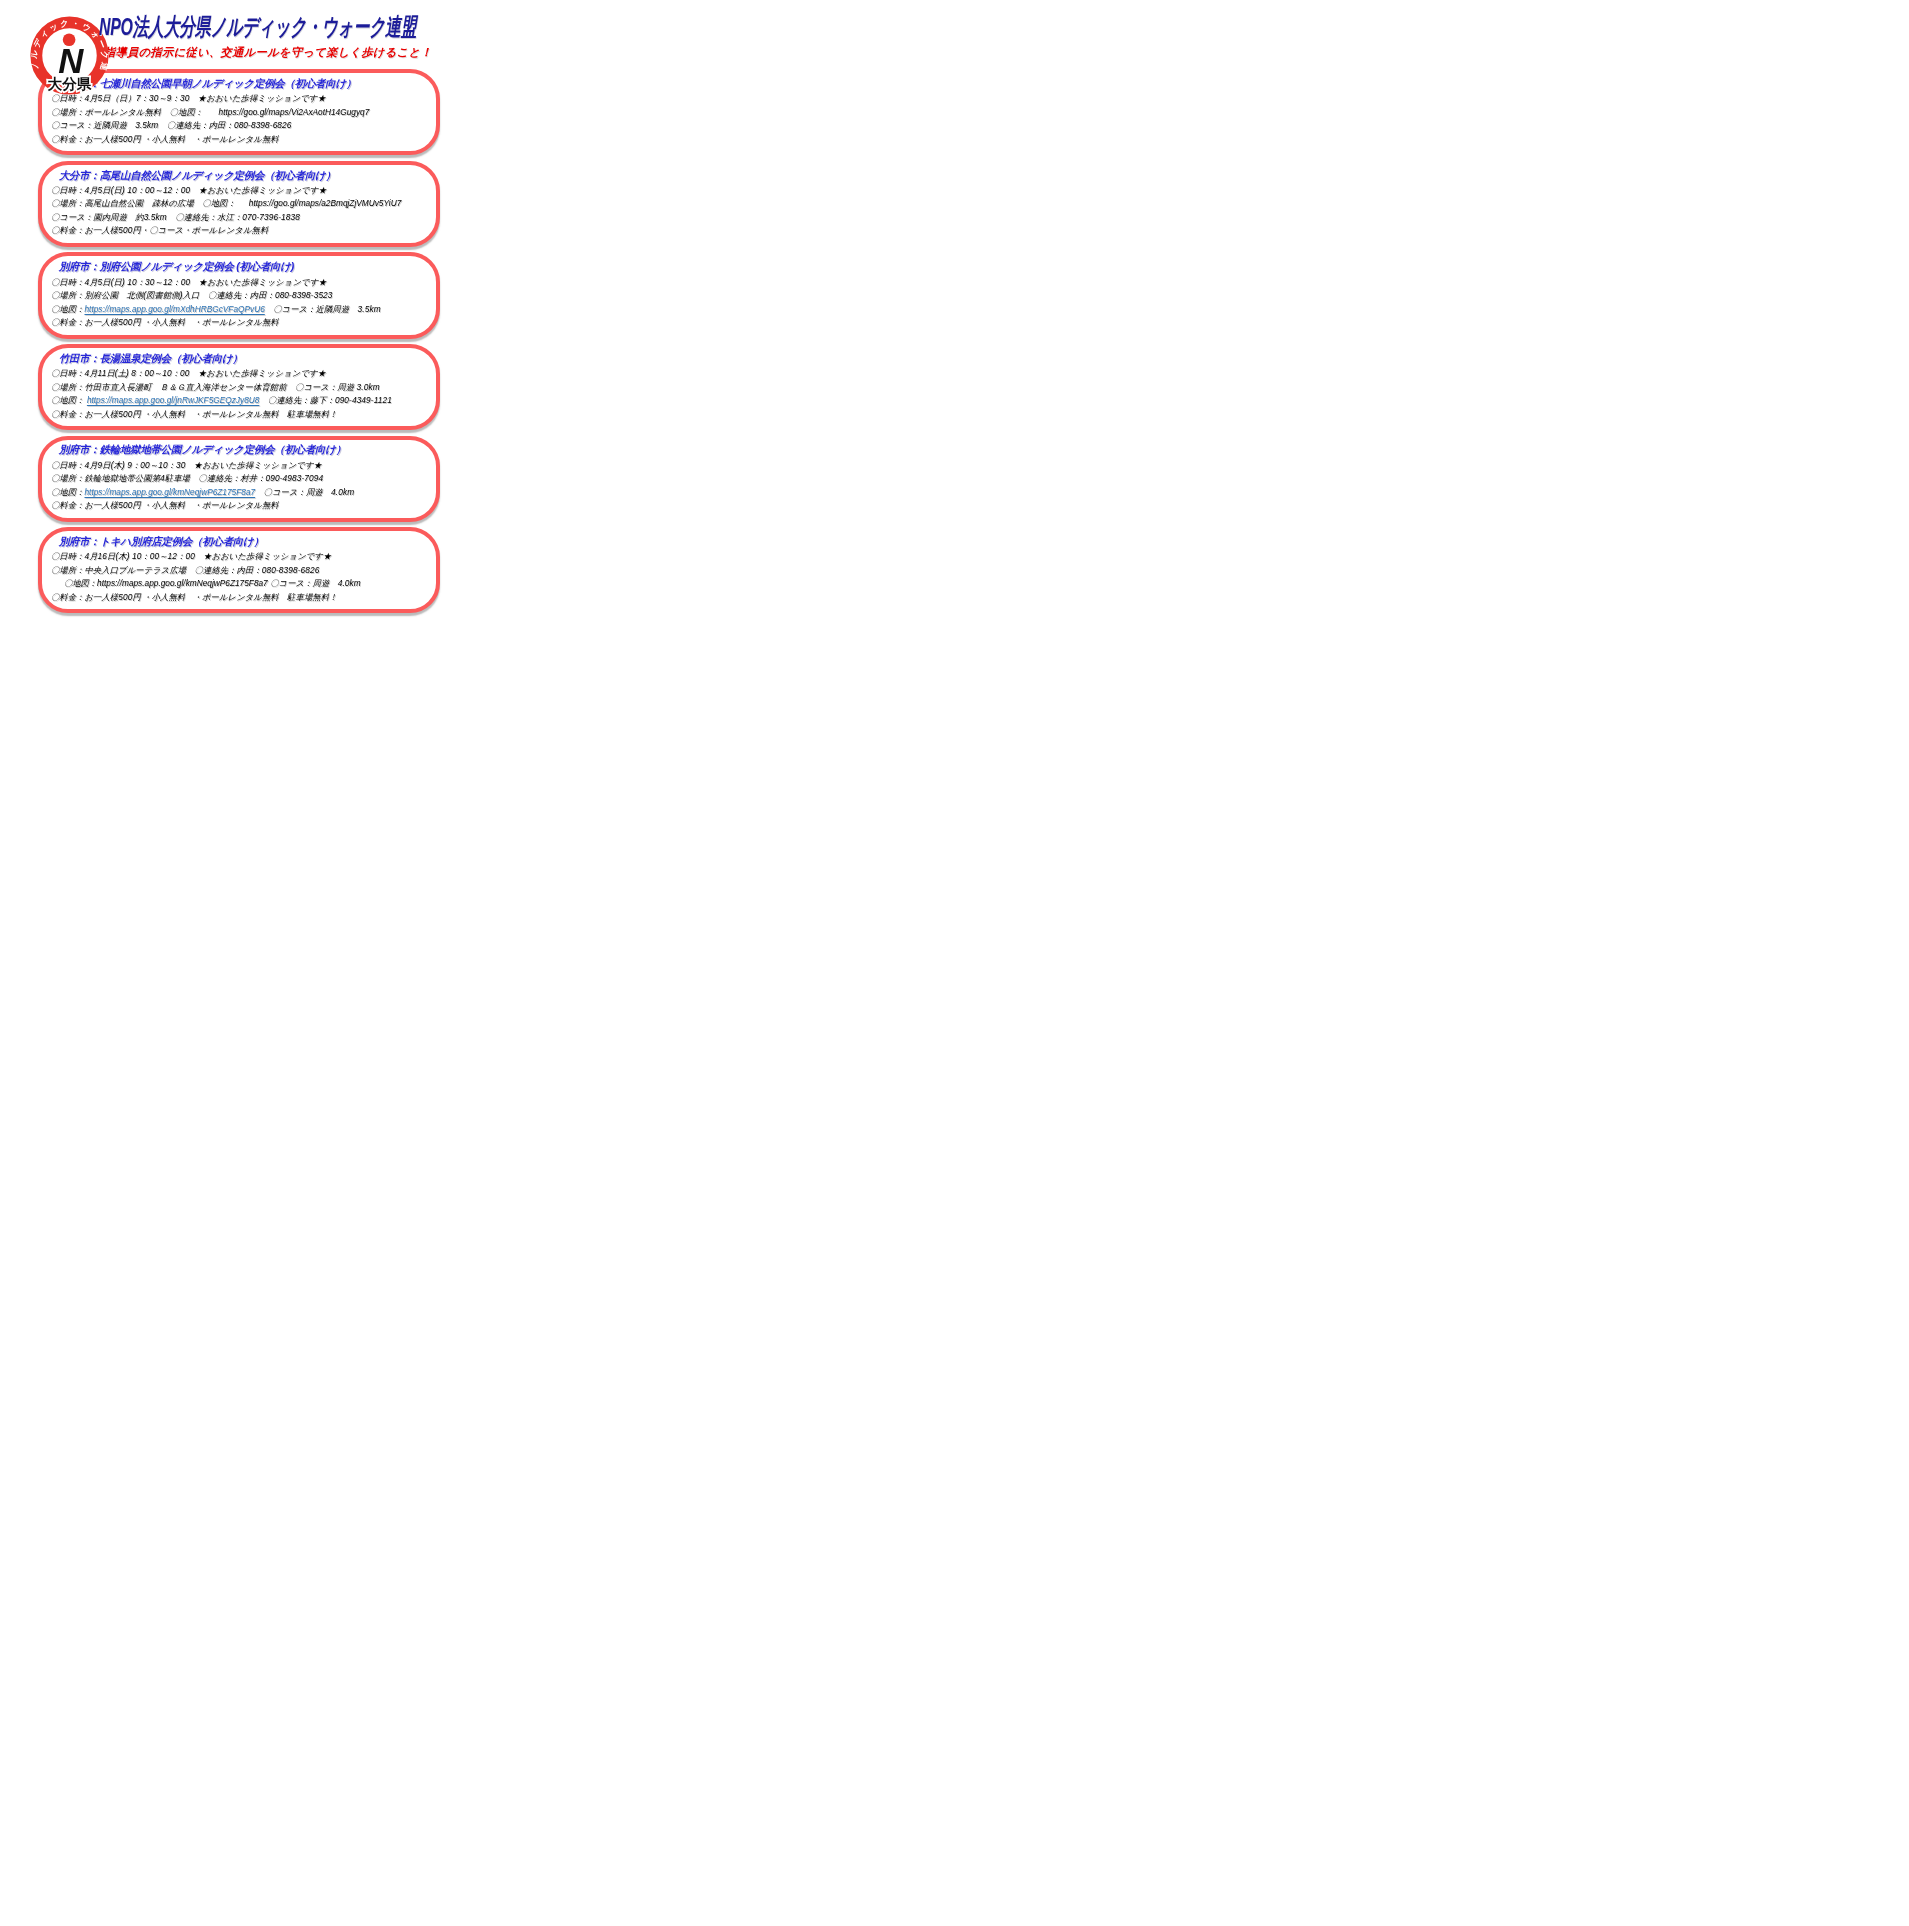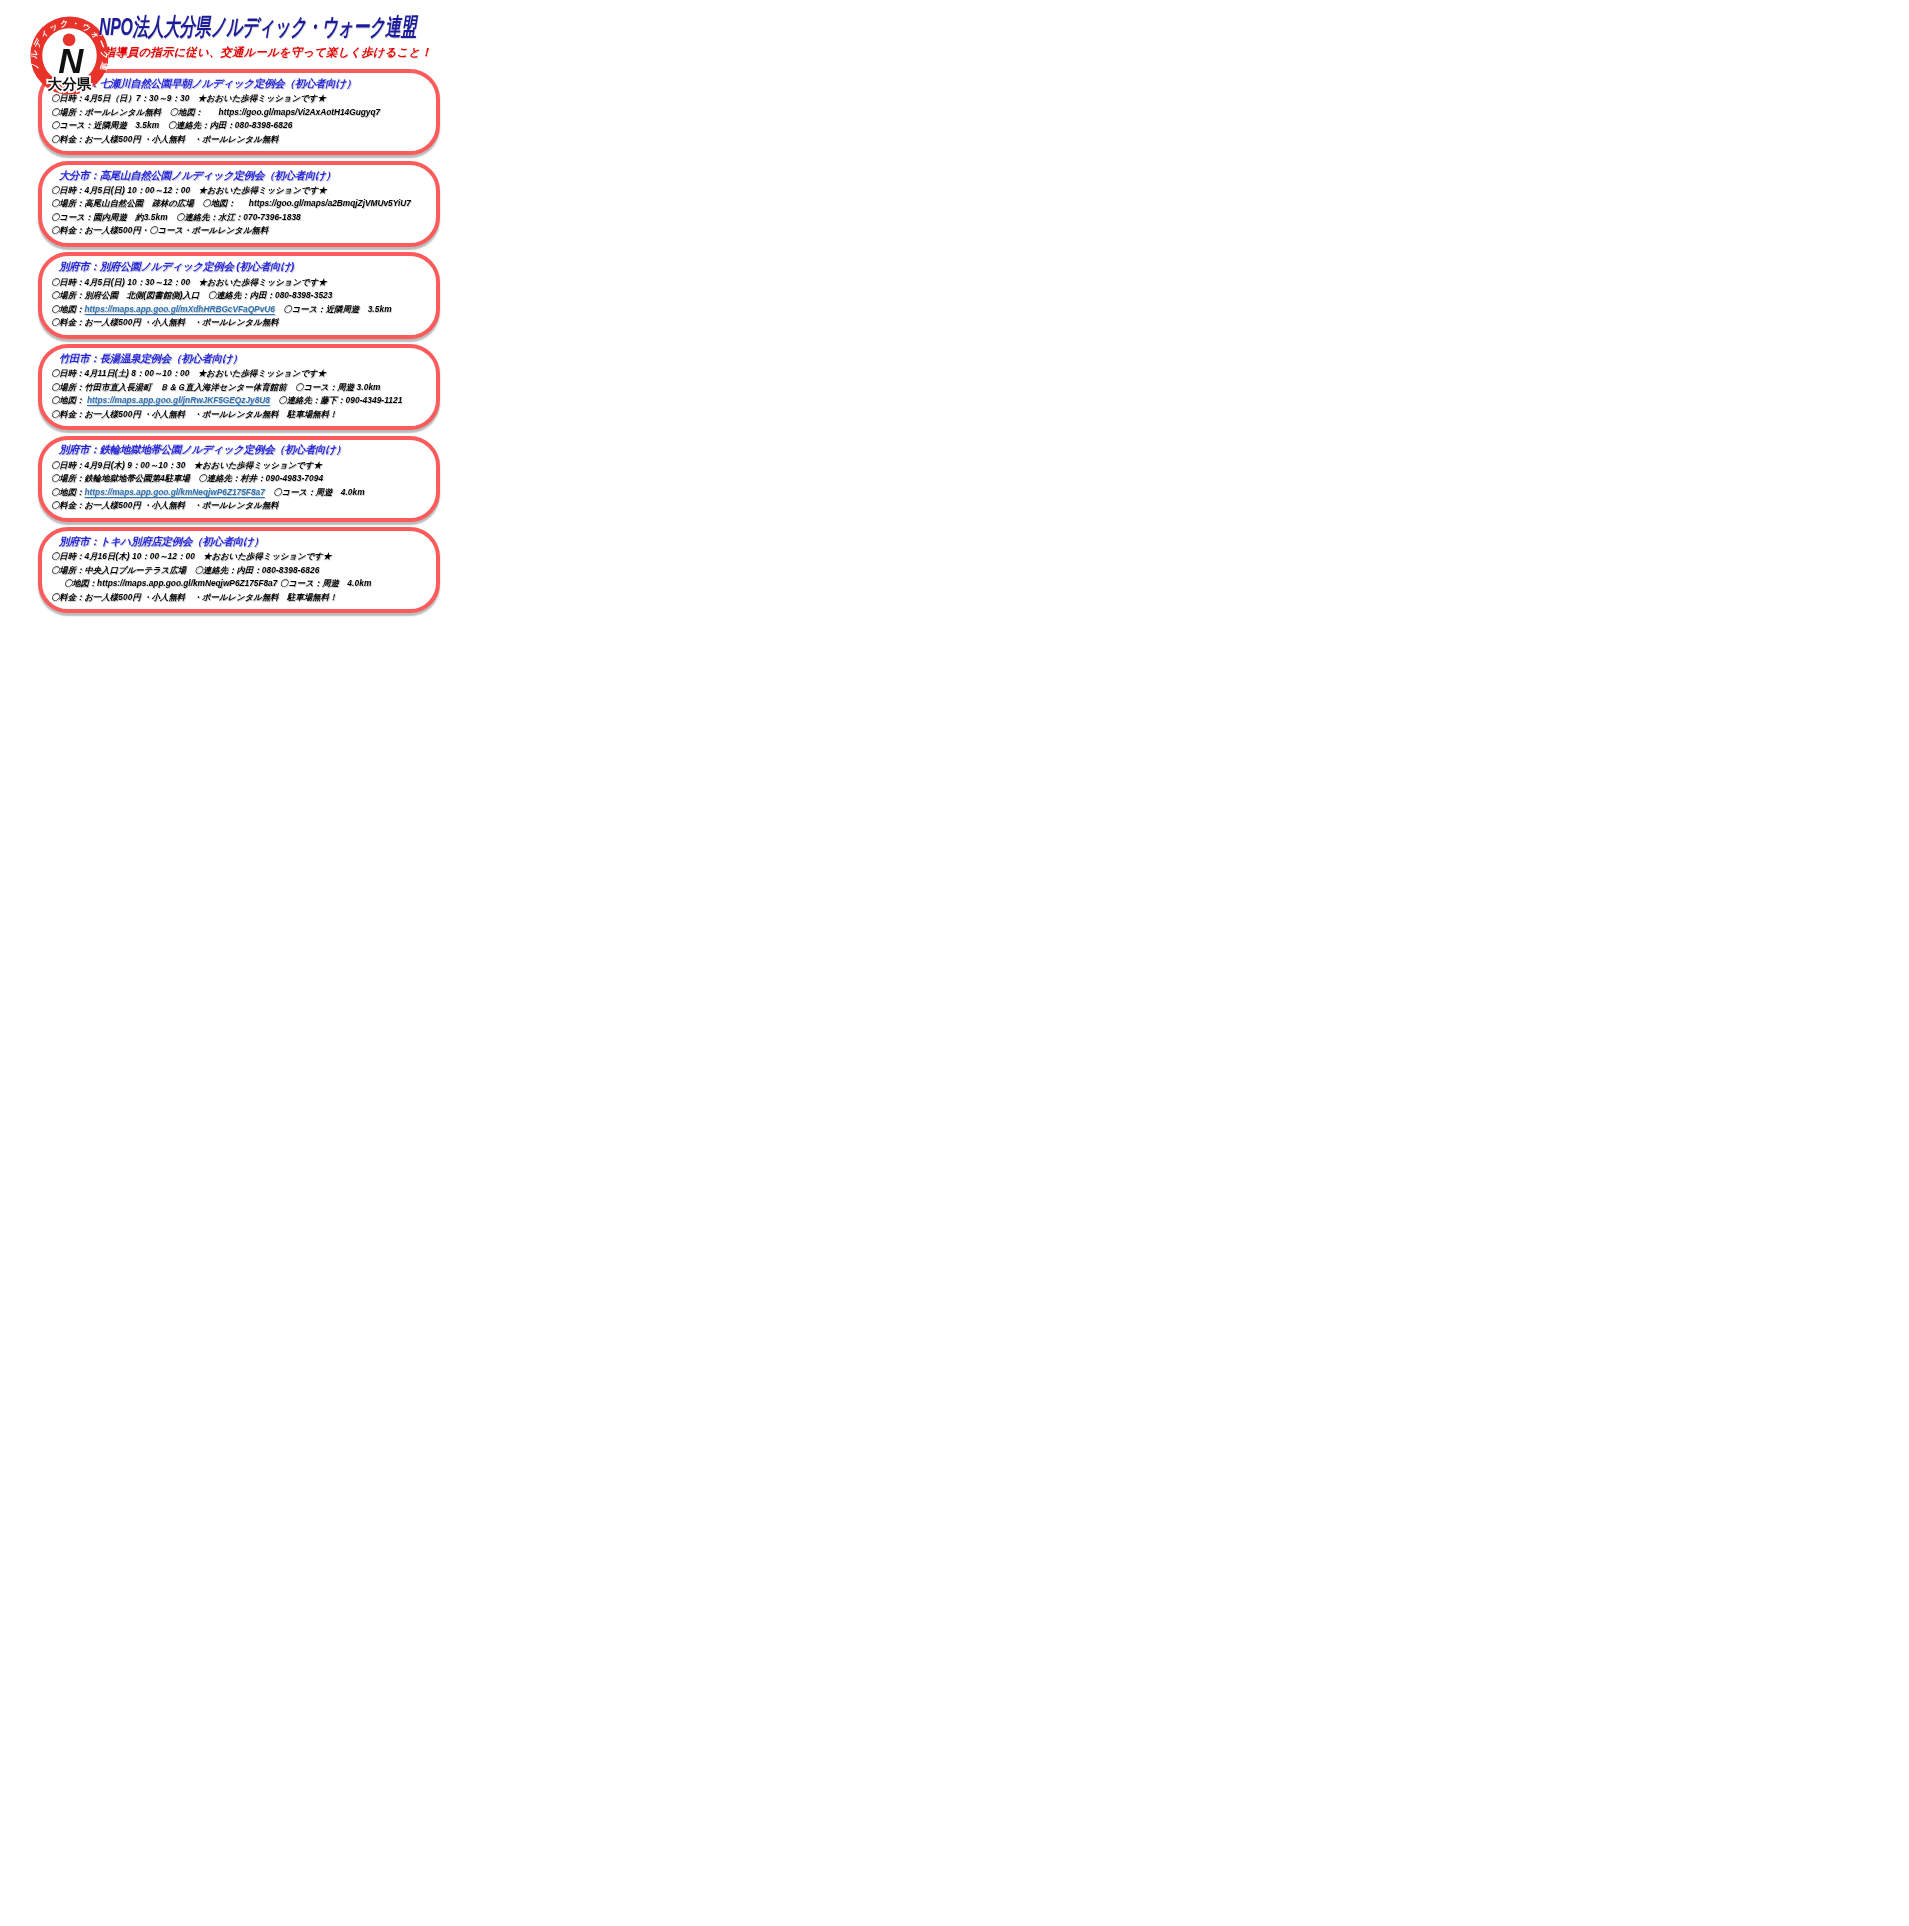--- a/index.html
+++ b/index.html
@@ -41,21 +41,21 @@
     margin-bottom:5.4px;
   }
   .event-title{
     margin:1.5px 0 2.3px 8px;
     font-size:10.4px;font-weight:bold;font-style:italic;color:#2727d8;
     white-space:nowrap;letter-spacing:-0.2px;
     text-shadow:1px 1px 0 #c9c9dd;
   }
   .event-line{
     margin:3.5px 0;
-    font-size:8.3px;line-height:1.2;font-weight:bold;font-style:italic;color:#000;
+    font-size:8.3px;line-height:1.2;font-weight:normal;font-style:italic;color:#000;
     white-space:nowrap;letter-spacing:0.1px;
     text-shadow:0.8px 0.8px 0 #c9c9c9;
   }
   .map-link{
     color:#2e74b5;font-style:italic;
     text-decoration:underline;
     text-decoration-thickness:1px;
     text-underline-offset:1.9px;
     letter-spacing:0;
   }

